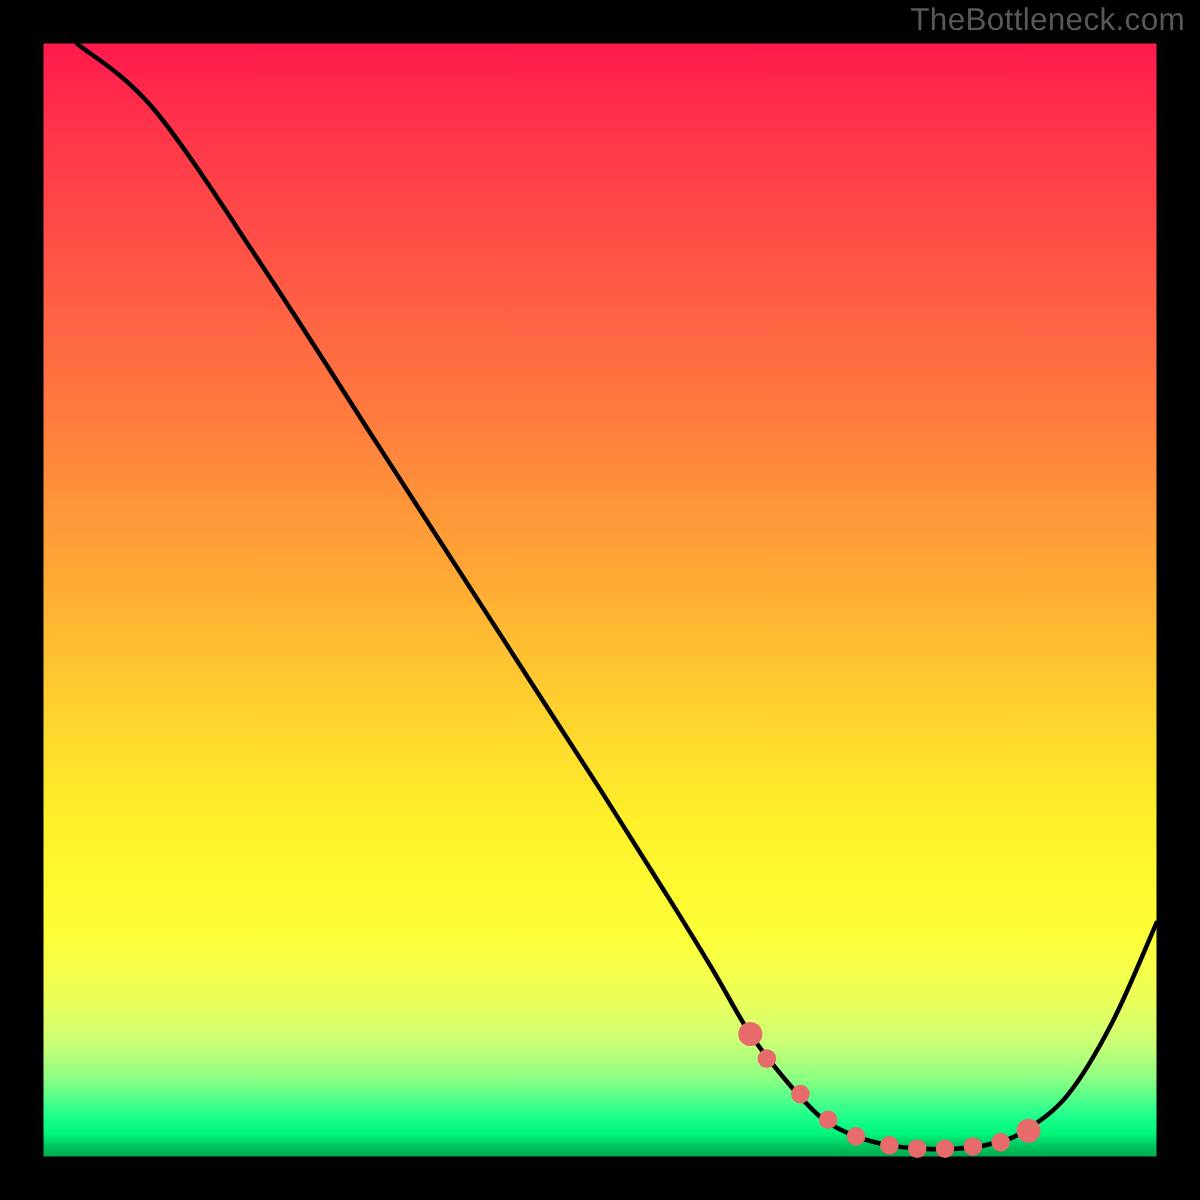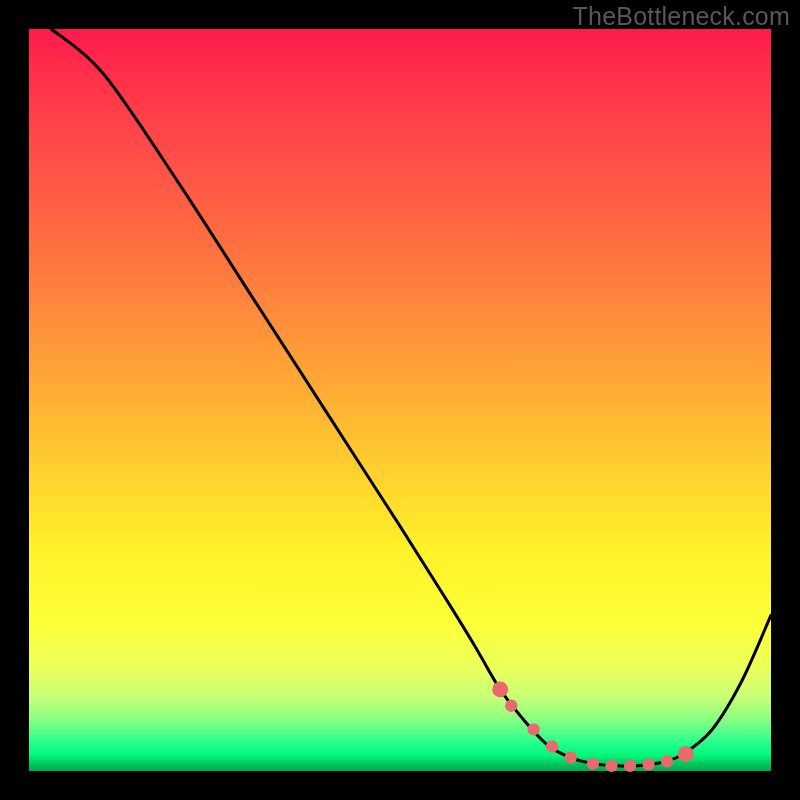--- a/index.html
+++ b/index.html
@@ -15,21 +15,21 @@
     position: relative;
     width: 800px;
     height: 800px;
     background: #000;
   }
   .watermark {
     position: absolute;
     top: 2px;
     right: 10px;
     color: #585858;
-    font-size: 25px;
+    font-size: 21px;
     font-weight: 500;
     letter-spacing: 0.2px;
     z-index: 5;
   }
   .plot-area {
     position: absolute;
     left: 29px;
     top: 29px;
     width: 742px;
     height: 742px;

